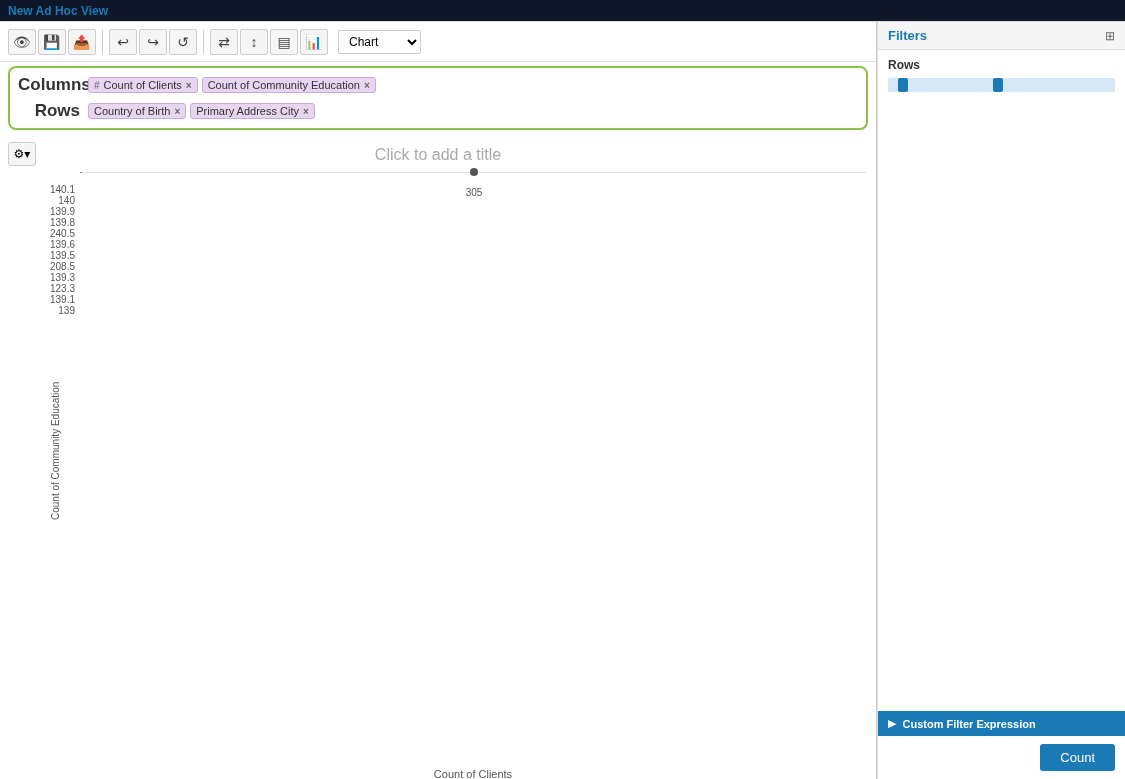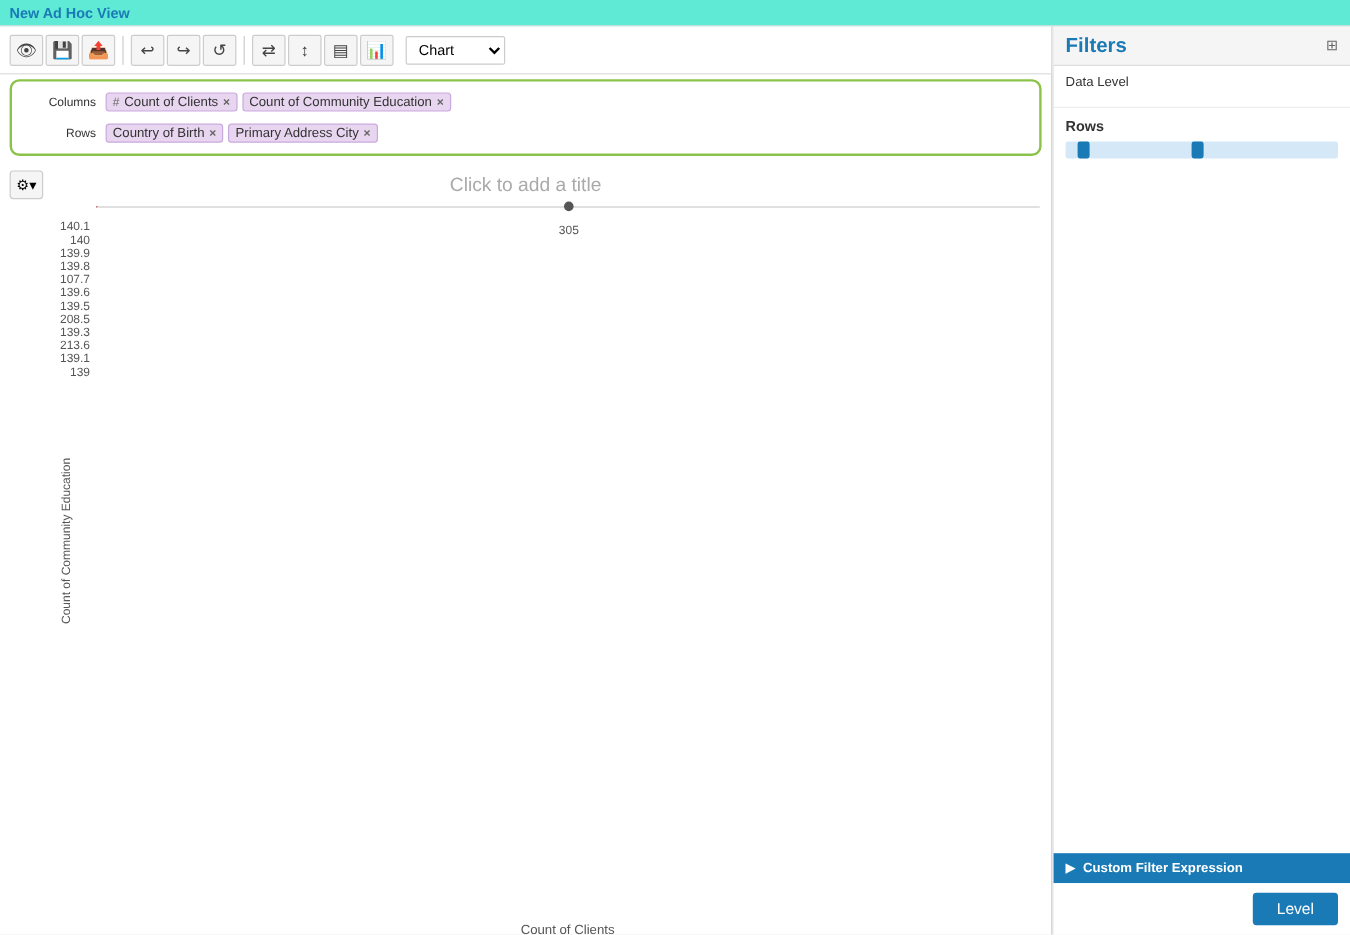--- a/index.html
+++ b/index.html
@@ -2,21 +2,21 @@
 <html><head>
   <meta charset="utf-8">
   <style>
     * { box-sizing: border-box; margin: 0; padding: 0; }
     body { font-family: Arial, sans-serif; font-size: 12px; background: #f0f0f0; width: 1125px; height: 779px; overflow: hidden; }
 
     .app-container { display: flex; flex-direction: column; height: 779px; width: 1125px; }
 
     
     .title-bar {
-      background: #5eead4;
+      background: #0f172a;
       border-bottom: 1px solid #ddd;
       padding: 4px 8px;
       display: flex;
       align-items: center;
       height: 22px;
     }
     .title-bar-text {
       color: #1a7ab5;
       font-size: 12px;
       font-weight: bold;
@@ -80,23 +80,23 @@
       padding: 4px;
     }
     .field-row {
       display: flex;
       align-items: center;
       padding: 2px 4px;
       min-height: 26px;
     }
     .field-label {
       width: 70px;
-      font-size: 10px;
+      font-size: 17px;
       color: #333;
-      font-weight: normal;
+      font-weight: bold;
       text-align: right;
       padding-right: 8px;
       flex-shrink: 0;
     }
     .field-chips {
       display: flex;
       flex-wrap: wrap;
       gap: 4px;
       flex: 1;
     }
@@ -227,21 +227,21 @@
     }
     .filters-header {
       background: #f5f5f5;
       border-bottom: 1px solid #ddd;
       padding: 6px 10px;
       display: flex;
       align-items: center;
       justify-content: space-between;
     }
     .filters-title {
-      font-size: 17px;
+      font-size: 13px;
       font-weight: bold;
       color: #1a7ab5;
     }
     .filters-icon {
       font-size: 12px;
       color: #666;
       cursor: pointer;
     }
 
     .filters-section {
@@ -402,26 +402,26 @@
         <div class="chart-inner">
           <span class="y-axis-label">Count of Community Education</span>
 
           <div style="position:relative; flex:1; margin-left:10px; margin-right:10px;">
 
             <div class="y-ticks">
               <span class="y-tick">140.1</span>
               <span class="y-tick">140</span>
               <span class="y-tick">139.9</span>
               <span class="y-tick">139.8</span>
-              <span class="y-tick">107.7</span>
+              <span class="y-tick">240.5</span>
               <span class="y-tick">139.6</span>
               <span class="y-tick">139.5</span>
               <span class="y-tick">208.5</span>
               <span class="y-tick">139.3</span>
-              <span class="y-tick">213.6</span>
+              <span class="y-tick">123.3</span>
               <span class="y-tick">139.1</span>
               <span class="y-tick">139</span>
             </div>
 
             <div class="chart-grid-area">
 
               <div class="grid-lines">
                 <div class="grid-line" style="top:0%"></div>
                 <div class="grid-line" style="top:9%"></div>
                 <div class="grid-line" style="top:18%"></div>
@@ -450,38 +450,35 @@
         </div>
       </div>
     </div>
 
     <div class="filters-panel">
       <div class="filters-header">
         <span class="filters-title">Filters</span>
         <span class="filters-icon">⊞</span>
       </div>
 
-      <div class="filters-section">
-        <div class="filters-section-label">Data Level</div>
-      </div>
 
       <div class="rows-section">
         <div class="rows-label">Rows</div>
         <div class="rows-bar-track">
           <div class="rows-bar-thumb"></div>
           <div class="rows-bar-thumb2"></div>
         </div>
       </div>
 
       <div class="spacer"></div>
 
       <div class="custom-filter">
         <span class="custom-filter-arrow">▶</span>
         <span class="custom-filter-label">Custom Filter Expression</span>
       </div>
 
       <div class="apply-section">
-        <button class="apply-btn">Level</button>
+        <button class="apply-btn">Count</button>
       </div>
     </div>
 
   </div>
 </div>
 
 </body></html>

